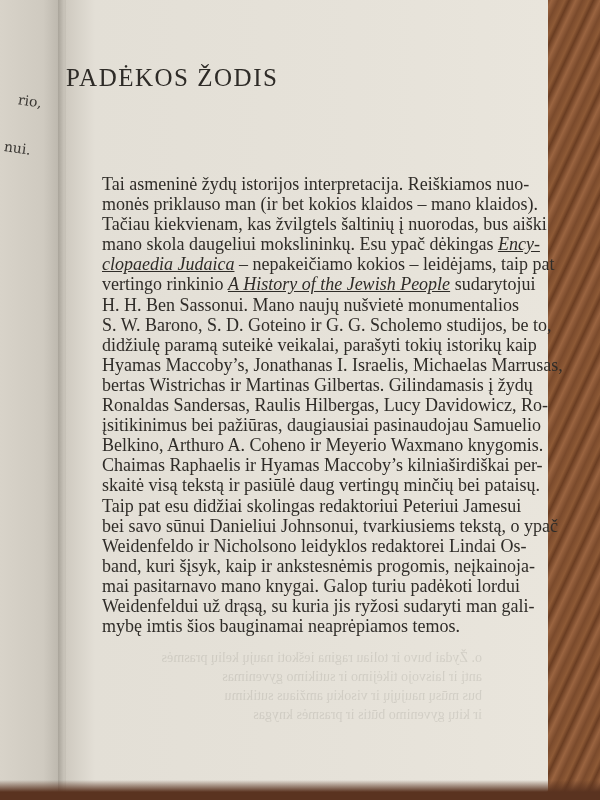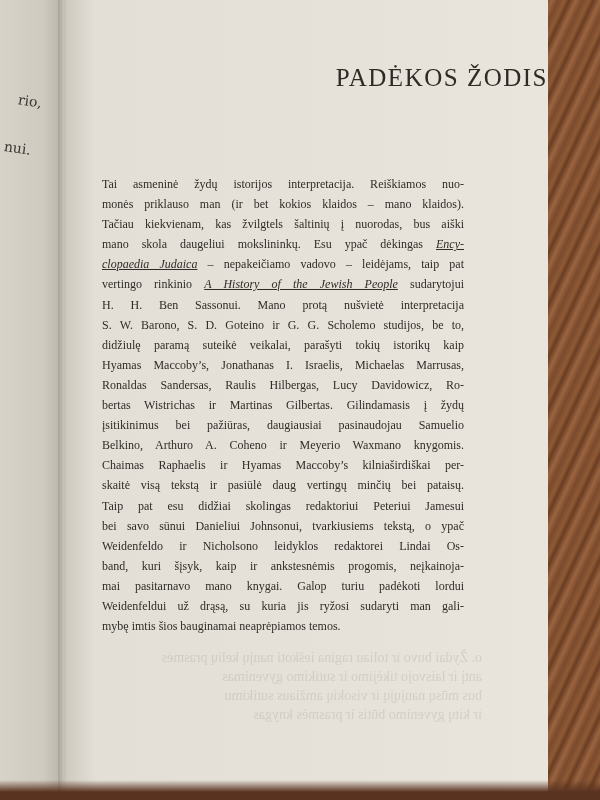--- a/index.html
+++ b/index.html
@@ -8,24 +8,24 @@
   .left-page{position:absolute;left:0;top:0;width:62px;height:800px;
     background:linear-gradient(90deg,#d8d3c9 0%,#cfcac0 70%,#b9b4aa 100%);}
   .left-frag{position:absolute;font-family:"DejaVu Serif",serif;font-size:14px;color:#3a3733;}
   .spine{position:absolute;left:58px;top:0;width:12px;height:800px;
     background:linear-gradient(90deg,#a9a49a 0%,#c8c3b9 50%,#bdb8ae 100%);}
   .right-page{position:absolute;left:66px;top:0;width:482px;height:792px;
     background:linear-gradient(90deg,#cfcac0 0%,#e3dfd6 6%,#e6e2d9 60%,#e9e5dc 100%);
     border-bottom-right-radius:2px;}
   .right-page-bottom{position:absolute;left:0;top:780px;width:600px;height:20px;
     background:linear-gradient(180deg,transparent 0,#5a3320 60%);}
-  .title{position:absolute;left:0;width:482px;top:64px;text-align:right;
+  .title{position:absolute;left:0;width:482px;top:64px;text-align:left;
     font-family:"Liberation Serif","DejaVu Serif",serif;font-size:25px;letter-spacing:1.5px;color:#2e2b27;}
   .body-text{position:absolute;left:36px;top:174px;width:362px;
-    font-family:"Liberation Serif","DejaVu Serif",serif;font-size:12px;line-height:20.1px;color:#2f2c28;}
+    font-family:"Liberation Serif","DejaVu Serif",serif;font-size:18px;line-height:20.1px;color:#2f2c28;}
   .line{display:block;white-space:nowrap;text-align:justify;text-align-last:justify;}
   .line.last{text-align-last:left;}
   .line i{font-style:italic;text-decoration:underline;}
   .bleed{position:absolute;left:36px;top:648px;width:380px;
     font-family:"Liberation Serif",serif;font-size:14px;line-height:19px;color:rgba(60,55,50,0.12);
     transform:scaleX(-1);}
 </style>
 </head>
 <body>
 
@@ -35,28 +35,28 @@
 </div>
 <div class="spine"></div>
 
 <div class="right-page">
   <div class="title">PADĖKOS ŽODIS</div>
   <div class="body-text" id="body-text">
       <span class="line"><span>Tai asmeninė žydų istorijos interpretacija. Reiškiamos nuo-</span></span>
       <span class="line"><span>monės priklauso man (ir bet kokios klaidos – mano klaidos).</span></span>
       <span class="line"><span>Tačiau kiekvienam, kas žvilgtels šaltinių į nuorodas, bus aiški</span></span>
       <span class="line"><span>mano skola daugeliui mokslininkų. Esu ypač dėkingas </span><i>Ency-</i></span>
-      <span class="line"><i>clopaedia Judaica</i><span> – nepakeičiamo vadovo – leidėjams, taip pat</span></span>
+      <span class="line"><i>clopaedia Judaica</i><span> – nepakeičiamo kokios – leidėjams, taip pat</span></span>
       <span class="line"><span>vertingo rinkinio </span><i>A History of the Jewish People</i><span> sudarytojui</span></span>
-      <span class="line"><span>H. H. Ben Sassonui. Mano protą nušvietė interpretacija</span></span>
+      <span class="line"><span>H. H. Ben Sassonui. Mano naujų nušvietė monumentalios</span></span>
       <span class="line"><span>S. W. Barono, S. D. Goteino ir G. G. Scholemo studijos, be to,</span></span>
       <span class="line"><span>didžiulę paramą suteikė veikalai, parašyti tokių istorikų kaip</span></span>
       <span class="line"><span>Hyamas Maccoby’s, Jonathanas I. Israelis, Michaelas Marrusas,</span></span>
+      <span class="line"><span>bertas Wistrichas ir Martinas Gilbertas. Gilindamasis į žydų</span></span>
       <span class="line"><span>Ronaldas Sandersas, Raulis Hilbergas, Lucy Davidowicz, Ro-</span></span>
-      <span class="line"><span>bertas Wistrichas ir Martinas Gilbertas. Gilindamasis į žydų</span></span>
       <span class="line"><span>įsitikinimus bei pažiūras, daugiausiai pasinaudojau Samuelio</span></span>
       <span class="line"><span>Belkino, Arthuro A. Coheno ir Meyerio Waxmano knygomis.</span></span>
       <span class="line"><span>Chaimas Raphaelis ir Hyamas Maccoby’s kilniaširdiškai per-</span></span>
       <span class="line"><span>skaitė visą tekstą ir pasiūlė daug vertingų minčių bei pataisų.</span></span>
       <span class="line"><span>Taip pat esu didžiai skolingas redaktoriui Peteriui Jamesui</span></span>
       <span class="line"><span>bei savo sūnui Danieliui Johnsonui, tvarkiusiems tekstą, o ypač</span></span>
       <span class="line"><span>Weidenfeldo ir Nicholsono leidyklos redaktorei Lindai Os-</span></span>
       <span class="line"><span>band, kuri šįsyk, kaip ir ankstesnėmis progomis, neįkainoja-</span></span>
       <span class="line"><span>mai pasitarnavo mano knygai. Galop turiu padėkoti lordui</span></span>
       <span class="line"><span>Weidenfelduі už drąsą, su kuria jis ryžosi sudaryti man gali-</span></span>

